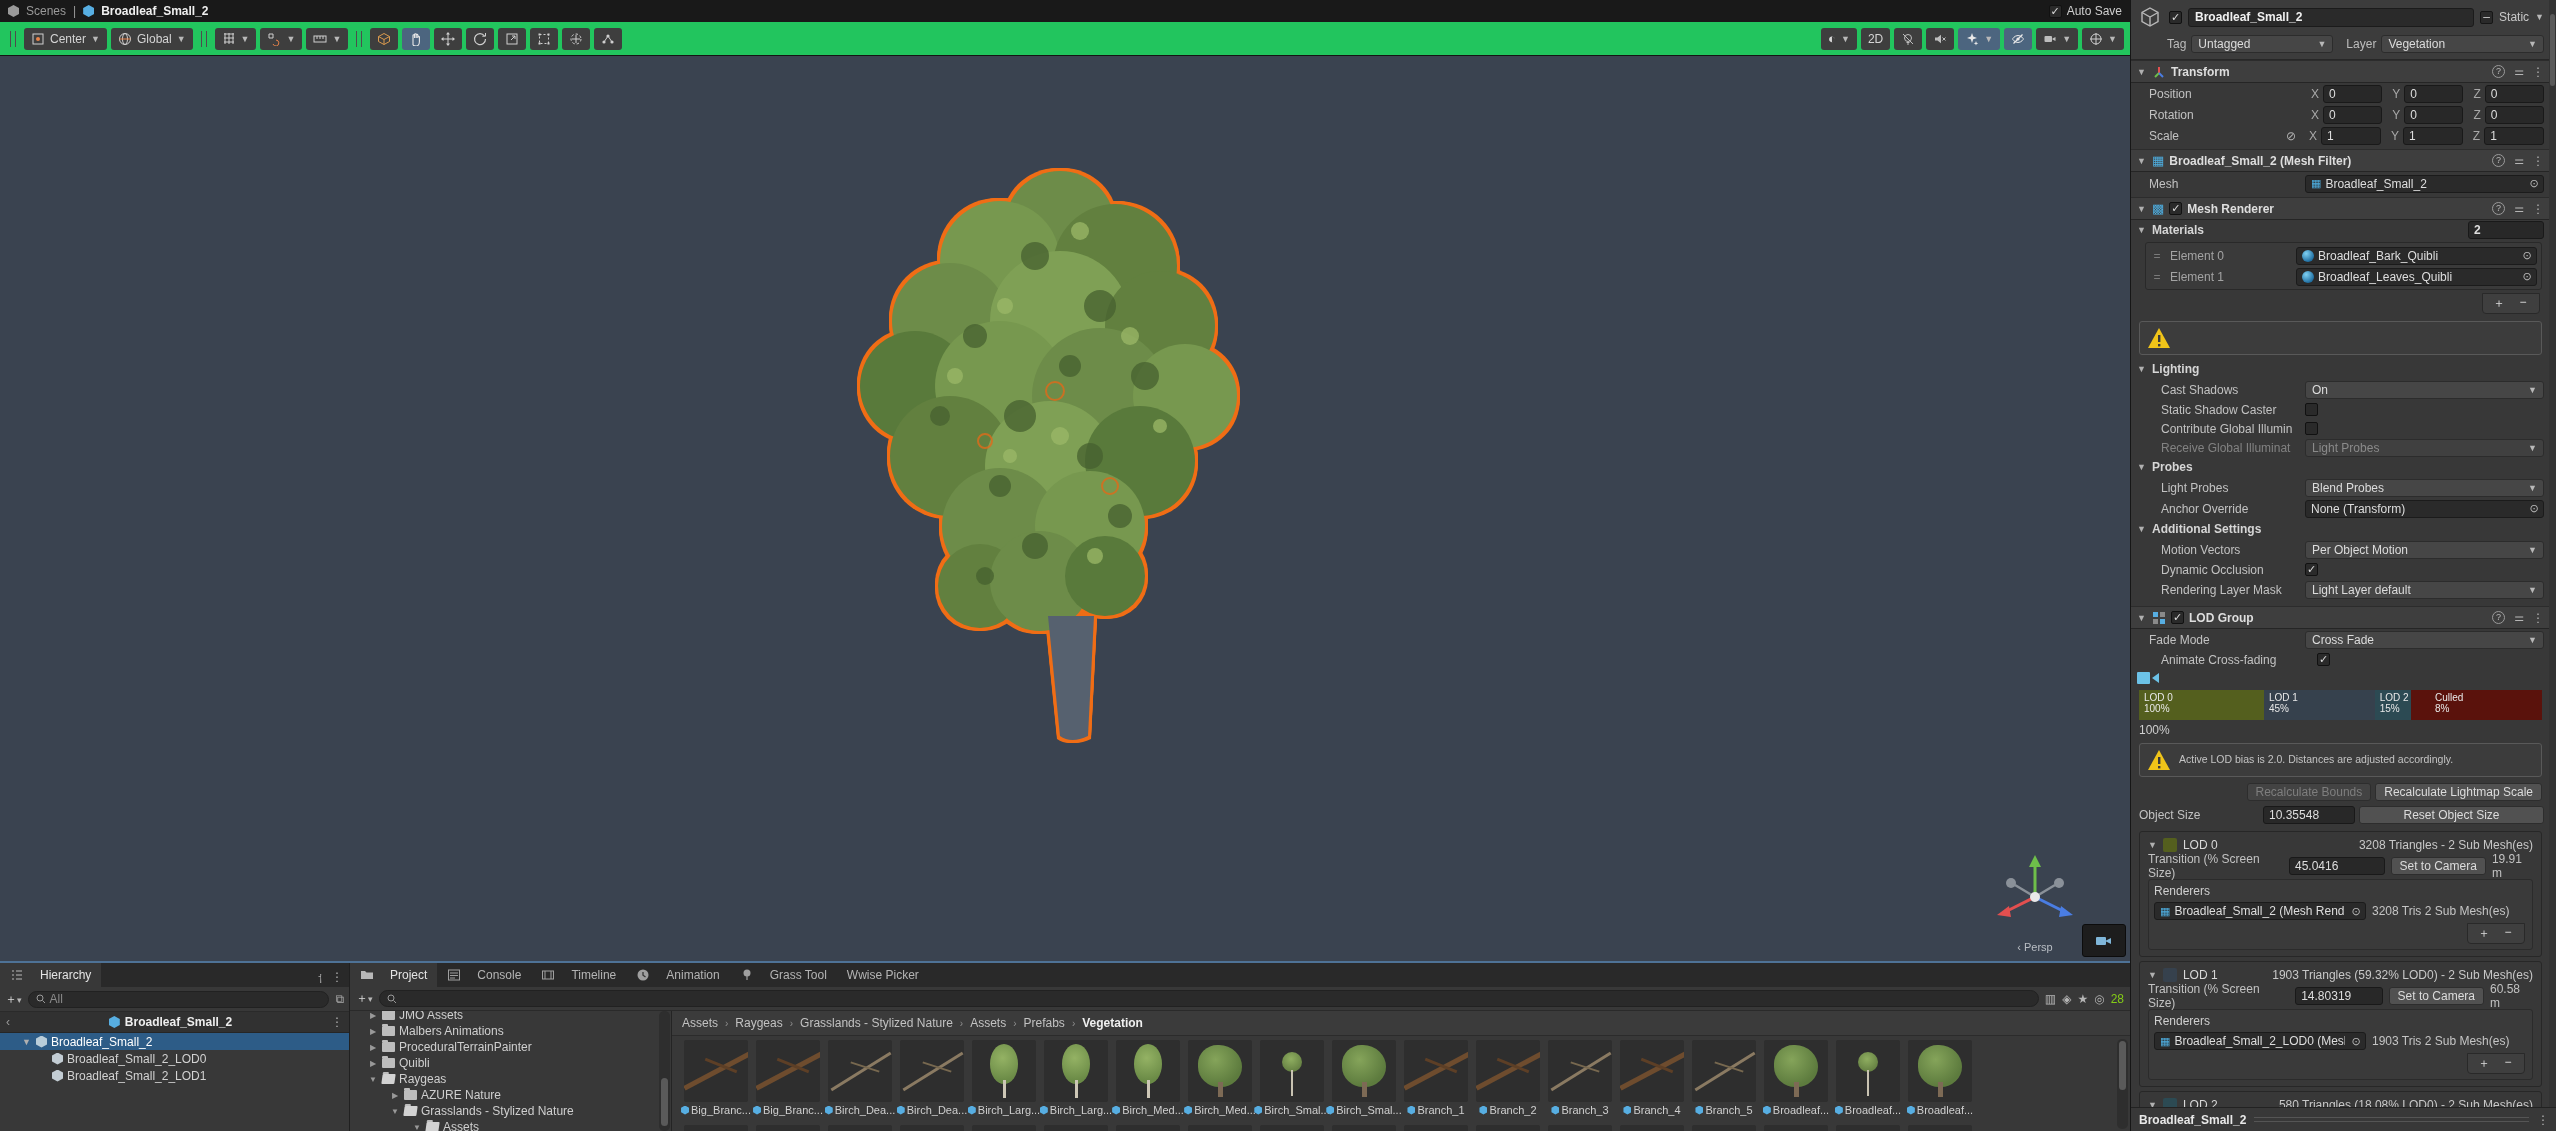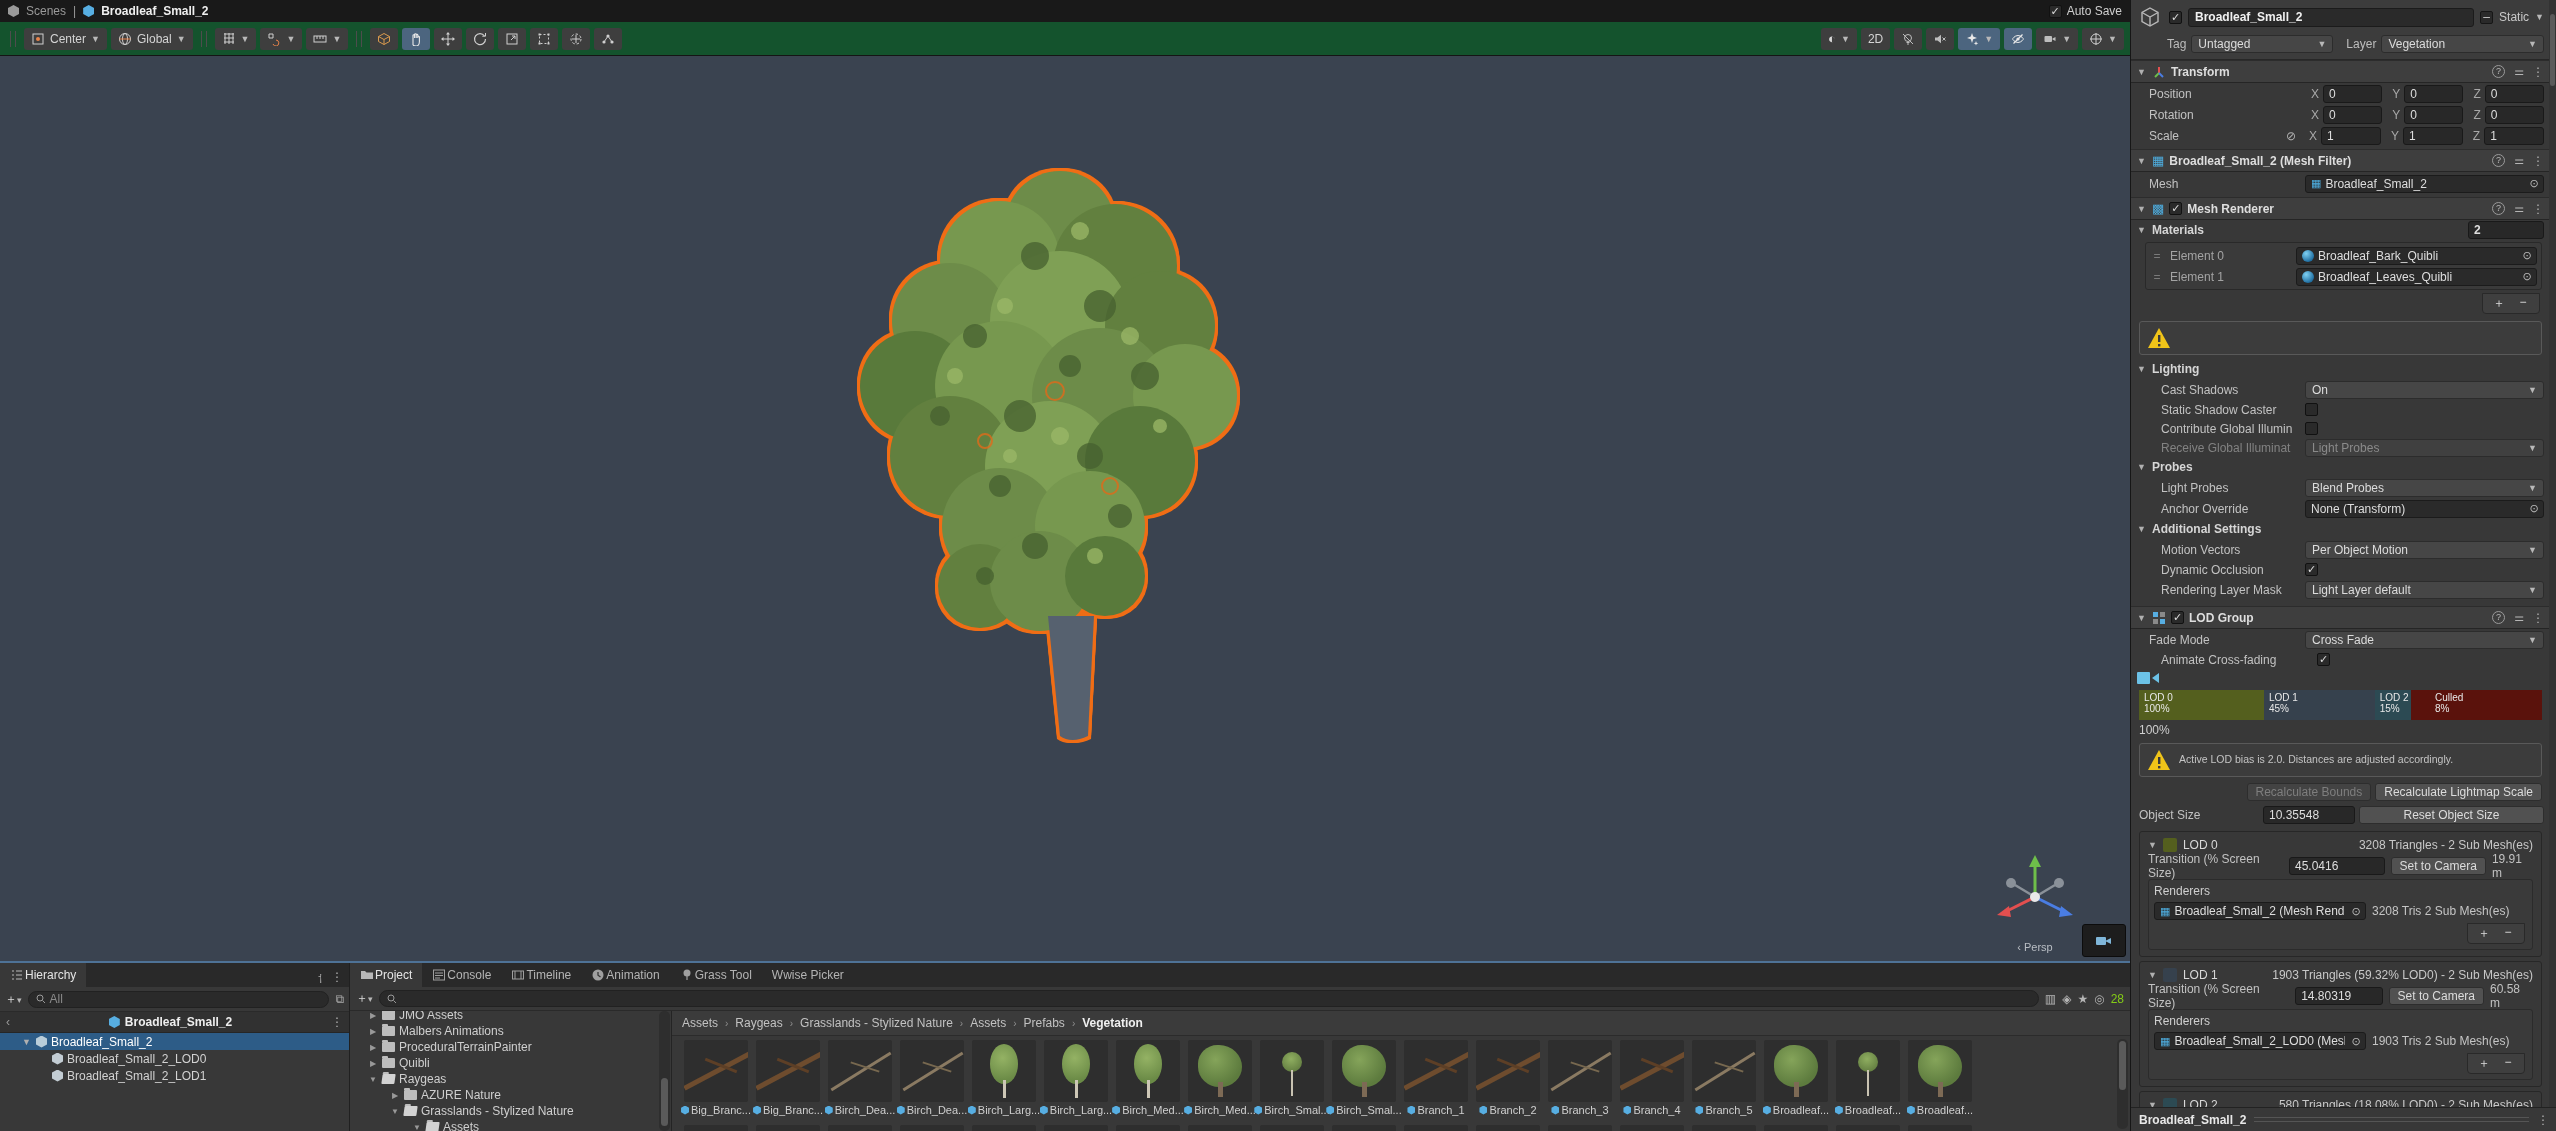--- a/index.html
+++ b/index.html
@@ -12,21 +12,21 @@
   .topbar .dim { color:#9a9a9a; }
   .cube { display:inline-block; width:11px; height:12px; background:#57aee2; clip-path:polygon(50% 0,100% 25%,100% 75%,50% 100%,0 75%,0 25%); }
   .cube.grey { background:#9a9a9a; }
   .cube.outline { background:#b9cdd9; }
   .topbar .title { color:#efefef; font-weight:bold; }
   .autosave { margin-left:auto; display:flex; align-items:center; gap:5px; color:#cfcfcf; }
   .chk { width:13px; height:13px; background:#2a2a2a; border:1px solid #111; border-radius:2px; color:#ddd; font-size:11px; line-height:11px; text-align:center; }
   .chk.on::before { content:"✓"; }
 
   
-  .scenebar { position:absolute; left:0; top:22px; width:2130px; height:34px; background:#14532d; border-bottom:1px solid #151515; display:flex; align-items:center; padding:0 6px; gap:4px; }
+  .scenebar { position:absolute; left:0; top:22px; width:2130px; height:34px; background:#22c55e; border-bottom:1px solid #151515; display:flex; align-items:center; padding:0 6px; gap:4px; }
   .grip { width:6px; height:16px; border-left:1px solid #4d4d4d; border-right:1px solid #4d4d4d; margin:0 4px; }
   .tbtn { height:22px; background:#3e3e3e; border-radius:3px; display:flex; align-items:center; gap:5px; padding:0 7px; color:#d4d4d4; }
   .tbtn.icononly { width:28px; justify-content:center; padding:0; }
   .tbtn.sel { background:#4c657f; }
   .caret { font-size:9px; color:#b8b8b8; }
   .ticon { width:14px; height:14px; display:inline-flex; align-items:center; justify-content:center; }
   .ticon svg { width:14px; height:14px; }
   .spacer { flex:1; }
   .glyph { font-size:13px; color:#d8d8d8; }
 
@@ -34,21 +34,21 @@
   .scene { position:absolute; left:0; top:56px; width:2130px; height:905px; background:#3a4350; overflow:hidden; }
   .treewrap { position:absolute; left:0; top:0; }
   .tree-outline { filter:drop-shadow(3px 0 0 #f06d15) drop-shadow(-3px 0 0 #f06d15) drop-shadow(0 3px 0 #f06d15) drop-shadow(0 -3px 0 #f06d15); }
   .gizmo { position:absolute; left:1985px; top:793px; width:100px; height:90px; }
   .persp { position:absolute; left:1985px; top:885px; width:100px; text-align:center; color:#b9bec4; font-size:11px; }
   .cornerbox { position:absolute; left:2082px; top:868px; width:44px; height:33px; background:#1d1d1d; border:1px solid #0c0c0c; border-radius:3px; display:flex; align-items:center; justify-content:center; }
 
   
   .bottom { position:absolute; left:0; top:961px; width:2130px; height:170px; border-top:2px solid #4e7296; background:#383838; display:flex; }
   .paneltabs { height:24px; background:#292929; display:flex; align-items:flex-end; }
-  .ptab { height:24px; display:flex; align-items:center; gap:1px; padding:11px 10px; color:#b4b4b4;text-align:right; }
+  .ptab { height:24px; display:flex; align-items:center; gap:16px; padding:11px 10px; color:#b4b4b4;text-align:right; }
   .ptab.active { background:#383838; color:#e4e4e4; }
   .ptab .ticon { opacity:.85; }
 
   .hierarchy { width:350px; border-right:1px solid #202020; display:flex; flex-direction:column; }
   .h-icons { margin-left:auto; display:flex; gap:8px; padding-right:6px; color:#aaa; }
   .minibar { height:25px; display:flex; align-items:center; gap:6px; padding:0 5px; background:#383838; border-bottom:1px solid #2a2a2a; }
   .searchbox { flex:1; height:17px; background:#2a2a2a; border:1px solid #212121; border-radius:9px; display:flex; align-items:center; gap:4px; padding:0 7px; color:#8b8b8b; }
   .prefabbar { height:21px; background:#313131; border-bottom:1px solid #262626; display:flex; align-items:center; padding:0 6px; }
   .prefabbar .name { flex:1; text-align:center; color:#eee; font-weight:bold; display:flex; justify-content:center; gap:5px; align-items:center; }
   .hrow { height:17px; display:flex; align-items:center; gap:4px; padding-left:22px; color:#d2d2d2; }

